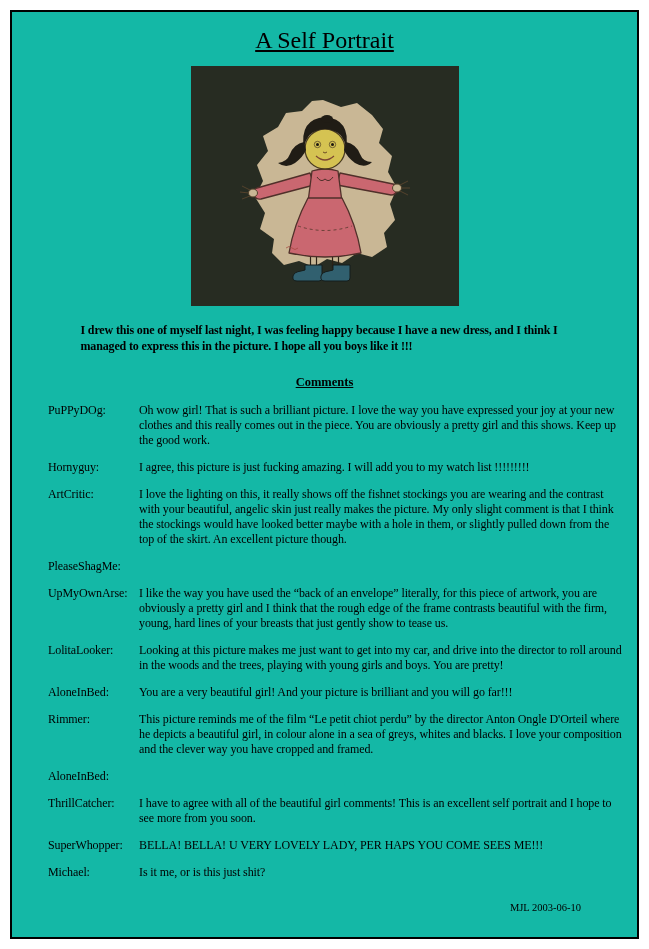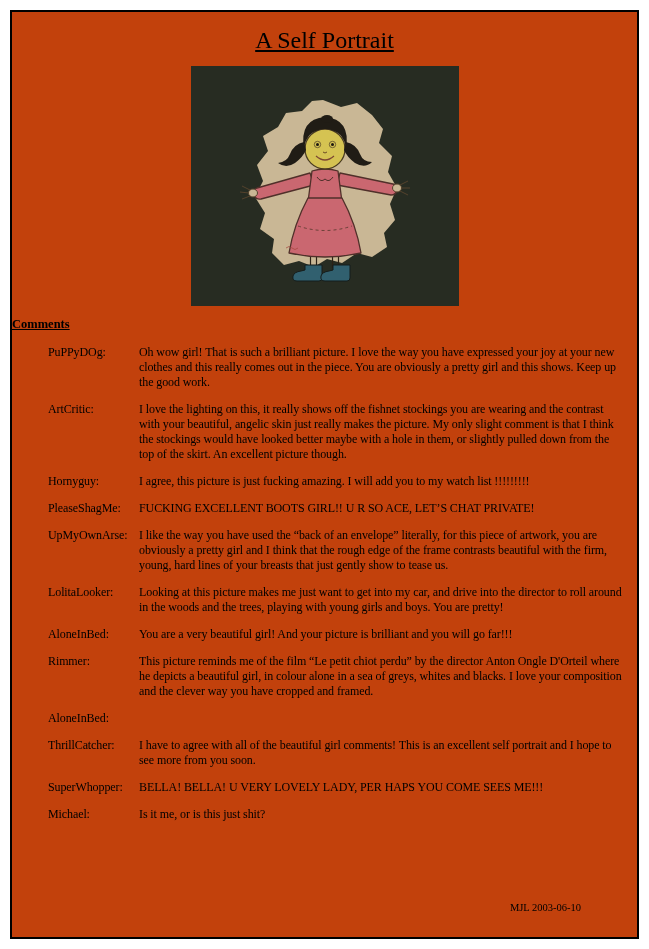--- a/index.html
+++ b/index.html
@@ -6,21 +6,21 @@
   body{
     width:649px;height:949px;
     background:#ffffff;
     font-family:"Liberation Serif","DejaVu Serif",serif;
     position:relative;
     overflow:hidden;
   }
   .sheet{
     position:absolute;left:10px;top:10px;
     width:625px;height:925px;
-    background:#c2410c;
+    background:#14b8a6;
     border:2px solid #000;
     box-sizing:content-box;
   }
   .page-title{
     margin-top:15px;
     text-align:center;
     font-size:24px;
     color:#000;
   }
   .page-title span{text-decoration:underline;}
@@ -32,21 +32,22 @@
   .intro{
     width:488px;
     margin:16px auto 0;
     font-weight:bold;
     font-size:12px;
     line-height:16px;
     letter-spacing:-0.15px;
     color:#000;
   }
   .comments-heading{
-    margin-top:11px;
+    margin-top:21px;
+    text-align:center;
     font-weight:bold;
     font-size:12.5px;
   }
   .comments-heading span{text-decoration:underline;}
   .comments-list{
     margin-top:13px;
     padding:0 12px 0 36px;
   }
   .comment{
     display:grid;
@@ -125,44 +126,44 @@
         <circle cx="126.5" cy="78.5" r="1.5" fill="#1c160e"></circle>
         <circle cx="141.5" cy="78.5" r="1.5" fill="#1c160e"></circle>
         <path d="M132 86 q2 2 4 0" fill="none" stroke="#6b4a26" stroke-width="1"></path>
         <path d="M125 90 Q134 98 143 90" fill="none" stroke="#7c4632" stroke-width="1.2"></path>
       </g>
 
       <path d="M95 182 q3 -3 6 0 q3 3 6 0" fill="none" stroke="#a4453c" stroke-width="1" opacity="0.7"></path>
     </svg>
   </div>
 
+  <div class="intro">I drew this one of myself last night, I was feeling happy because I have a new dress, and I think I managed to express this in the picture. I hope all you boys like it !!!</div>
 
   <div class="comments-heading">
     <span>Comments</span>
   </div>
 
   <div class="comments-list" id="comments-list">
   <div class="comment">
     <div class="comment-name">PuPPyDOg:</div>
     <div class="comment-text">Oh wow girl! That is such a brilliant picture. I love the way you have expressed your joy at your new clothes and this really comes out in the piece. You are obviously a pretty girl and this shows. Keep up the good work.</div>
   </div>
 
   <div class="comment">
+    <div class="comment-name">Hornyguy:</div>
+    <div class="comment-text">I agree, this picture is just fucking amazing. I will add you to my watch list !!!!!!!!!</div>
+  </div>
+
+  <div class="comment">
     <div class="comment-name">ArtCritic:</div>
     <div class="comment-text">I love the lighting on this, it really shows off the fishnet stockings you are wearing and the contrast with your beautiful, angelic skin just really makes the picture. My only slight comment is that I think the stockings would have looked better maybe with a hole in them, or slightly pulled down from the top of the skirt. An excellent picture though.</div>
   </div>
 
   <div class="comment">
-    <div class="comment-name">Hornyguy:</div>
-    <div class="comment-text">I agree, this picture is just fucking amazing. I will add you to my watch list !!!!!!!!!</div>
-  </div>
-
-  <div class="comment">
     <div class="comment-name">PleaseShagMe:</div>
-    <div class="comment-text">FUCKING EXCELLENT BOOTS GIRL!! U R SO ACE, LET’S CHAT PRIVATE!</div>
   </div>
 
   <div class="comment">
     <div class="comment-name">UpMyOwnArse:</div>
     <div class="comment-text">I like the way you have used the “back of an envelope” literally, for this piece of artwork, you are obviously a pretty girl and I think that the rough edge of the frame contrasts beautiful with the firm, young, hard lines of your breasts that just gently show to tease us.</div>
   </div>
 
   <div class="comment">
     <div class="comment-name">LolitaLooker:</div>
     <div class="comment-text">Looking at this picture makes me just want to get into my car, and drive into the director to roll around in the woods and the trees, playing with young girls and boys. You are pretty!</div>

